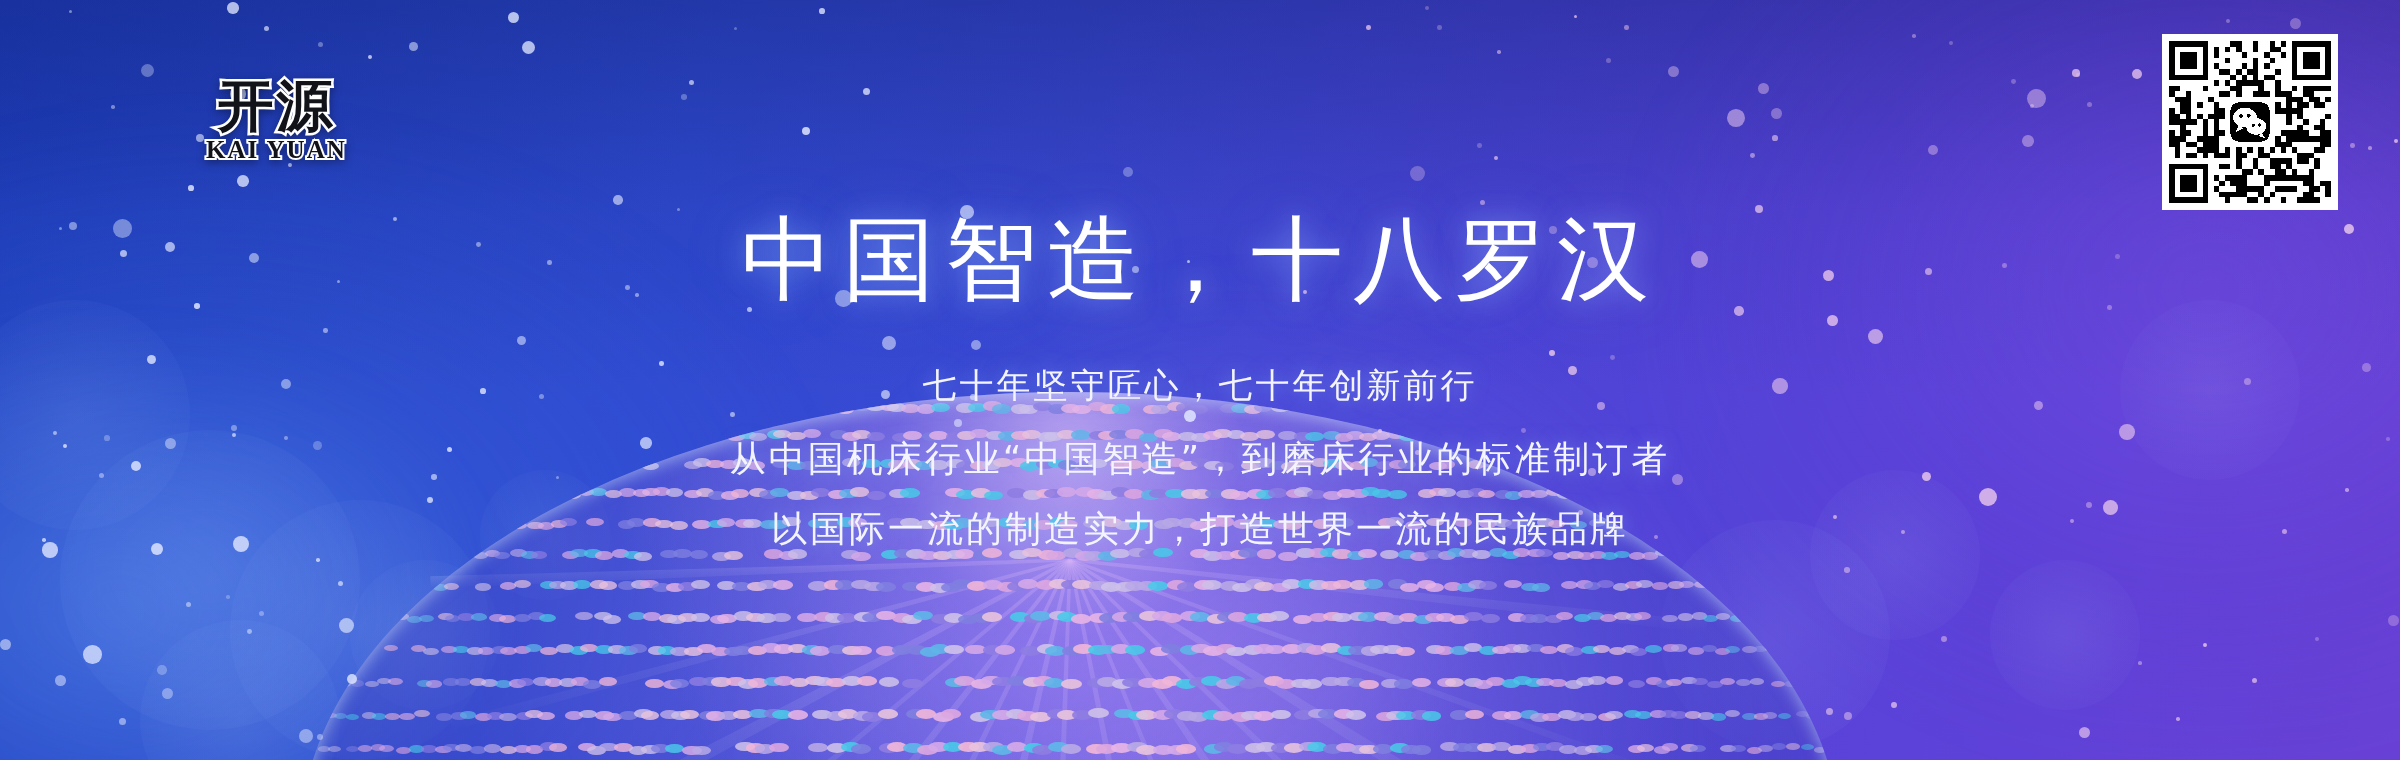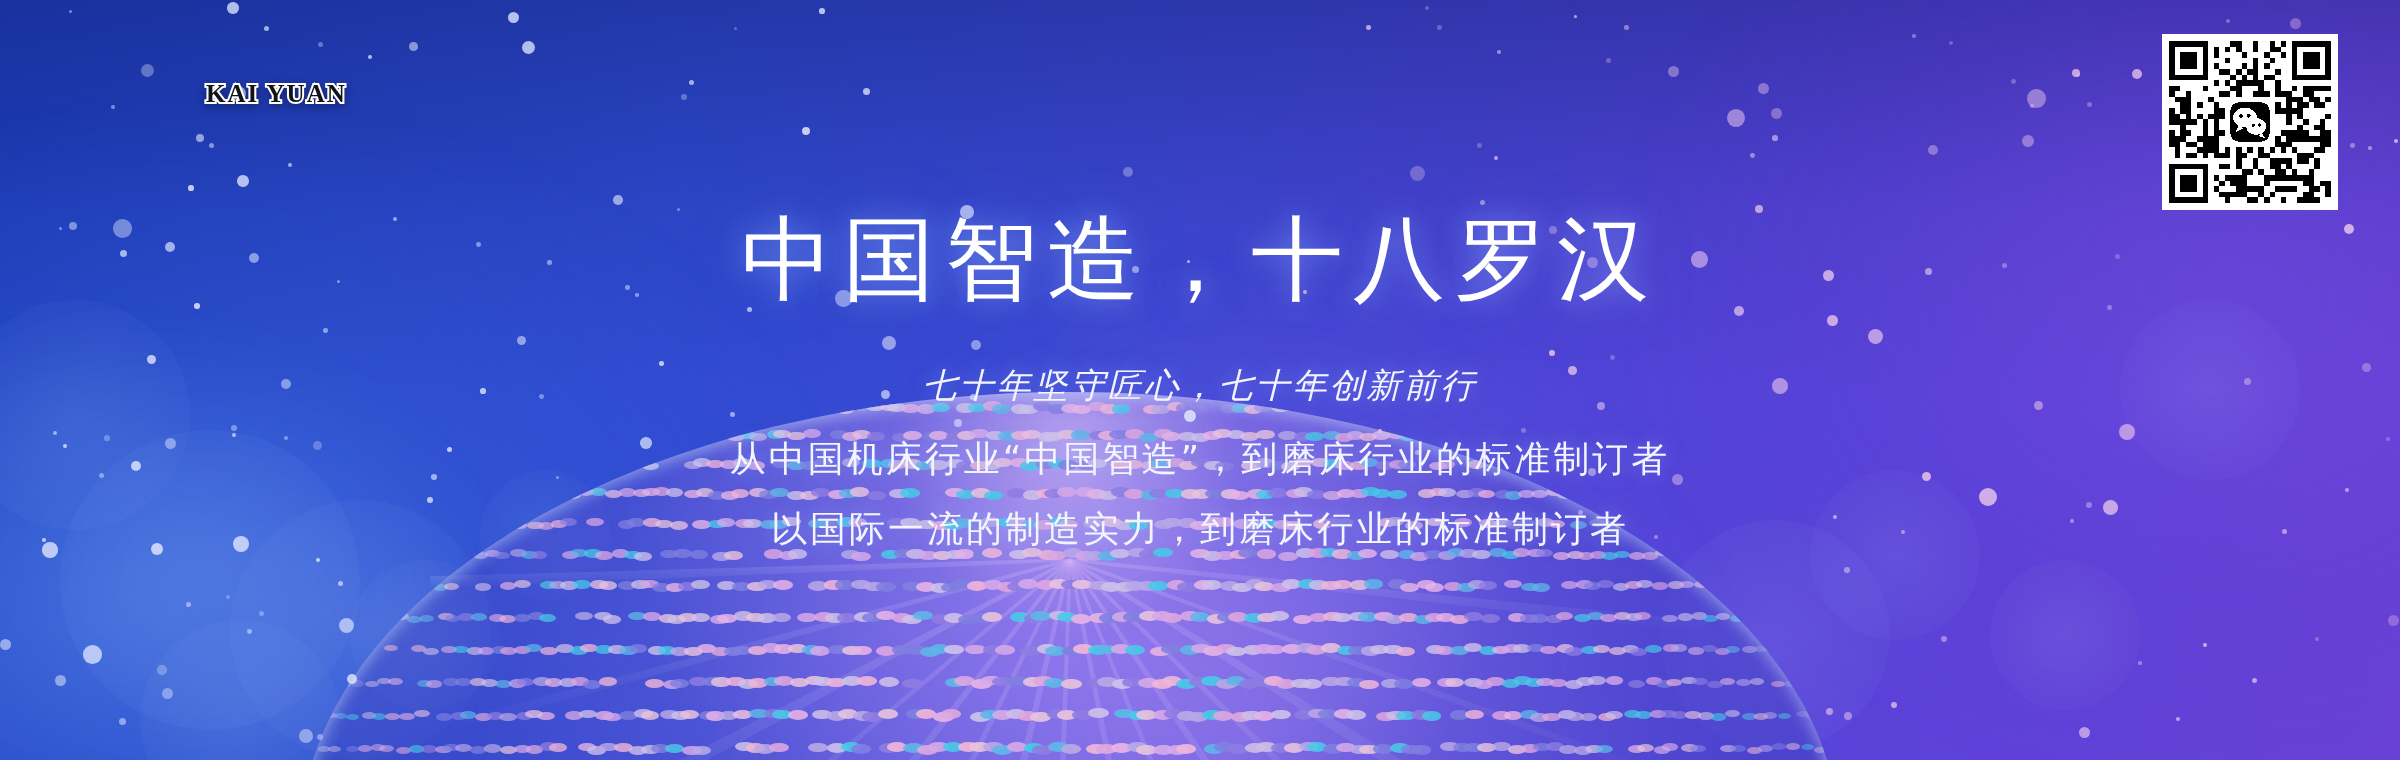--- a/index.html
+++ b/index.html
@@ -134,21 +134,21 @@
     font-size:92px; color:#ffffff; letter-spacing:10px;
     text-shadow:0 0 26px rgba(150,190,255,.55), 0 0 60px rgba(120,150,255,.35);
     line-height:1.15;
   }
   .sub{
     position:absolute; left:0; width:2400px;
     font-family:"DejaVu Sans","Liberation Sans",sans-serif;
     color:#f3f4ff; letter-spacing:3px;
     text-shadow:0 0 18px rgba(140,180,255,.5);
   }
-  .sub1{top:363px; font-size:34px;font-style:italic;}
+  .sub1{top:363px; font-size:34px;}
   .sub2{top:435px; font-size:36px;}
   .sub3{top:505px; font-size:36px;}
 
   
   .qr{
     position:absolute; left:2162px; top:34px;
     width:176px; height:176px;
     background:#ffffff; padding:7px;
   }
   .qr svg{display:block;width:100%;height:100%;}
@@ -1560,29 +1560,30 @@
       <i class="dot" style="left:2072px;top:69px;width:7.6px;height:7.6px;background:rgba(232,198,236,0.77);"></i>
       <i class="dot" style="left:863px;top:88px;width:7.4px;height:7.4px;background:rgba(226,232,255,0.76);"></i>
       <i class="dot" style="left:231px;top:425px;width:5.8px;height:5.8px;background:rgba(226,232,255,0.43);"></i>
     </div>
 
   <div class="logo">
 
 
 
     <div class="ky">
+      <span class="ky-cn">开源</span>
       <span class="ky-en">KAI YUAN</span>
     </div>
   </div>
 
   <div class="copy">
     <div class="headline">中国智造，十八罗汉</div>
     <div class="sub sub1">七十年坚守匠心，七十年创新前行</div>
     <div class="sub sub2">从中国机床行业“中国智造”，到磨床行业的标准制订者</div>
-    <div class="sub sub3">以国际一流的制造实力，到磨床行业的标准制订者</div>
+    <div class="sub sub3">以国际一流的制造实力，打造世界一流的民族品牌</div>
   </div>
 
   <div class="qr">
     <svg viewBox="0 0 29 29" shape-rendering="crispEdges">
       <rect width="29" height="29" fill="#ffffff"></rect>
       <g id="qr-cells" fill="#000000">
           <rect x="0" y="0" width="1" height="1"></rect>
           <rect x="1" y="0" width="1" height="1"></rect>
           <rect x="2" y="0" width="1" height="1"></rect>
           <rect x="3" y="0" width="1" height="1"></rect>

